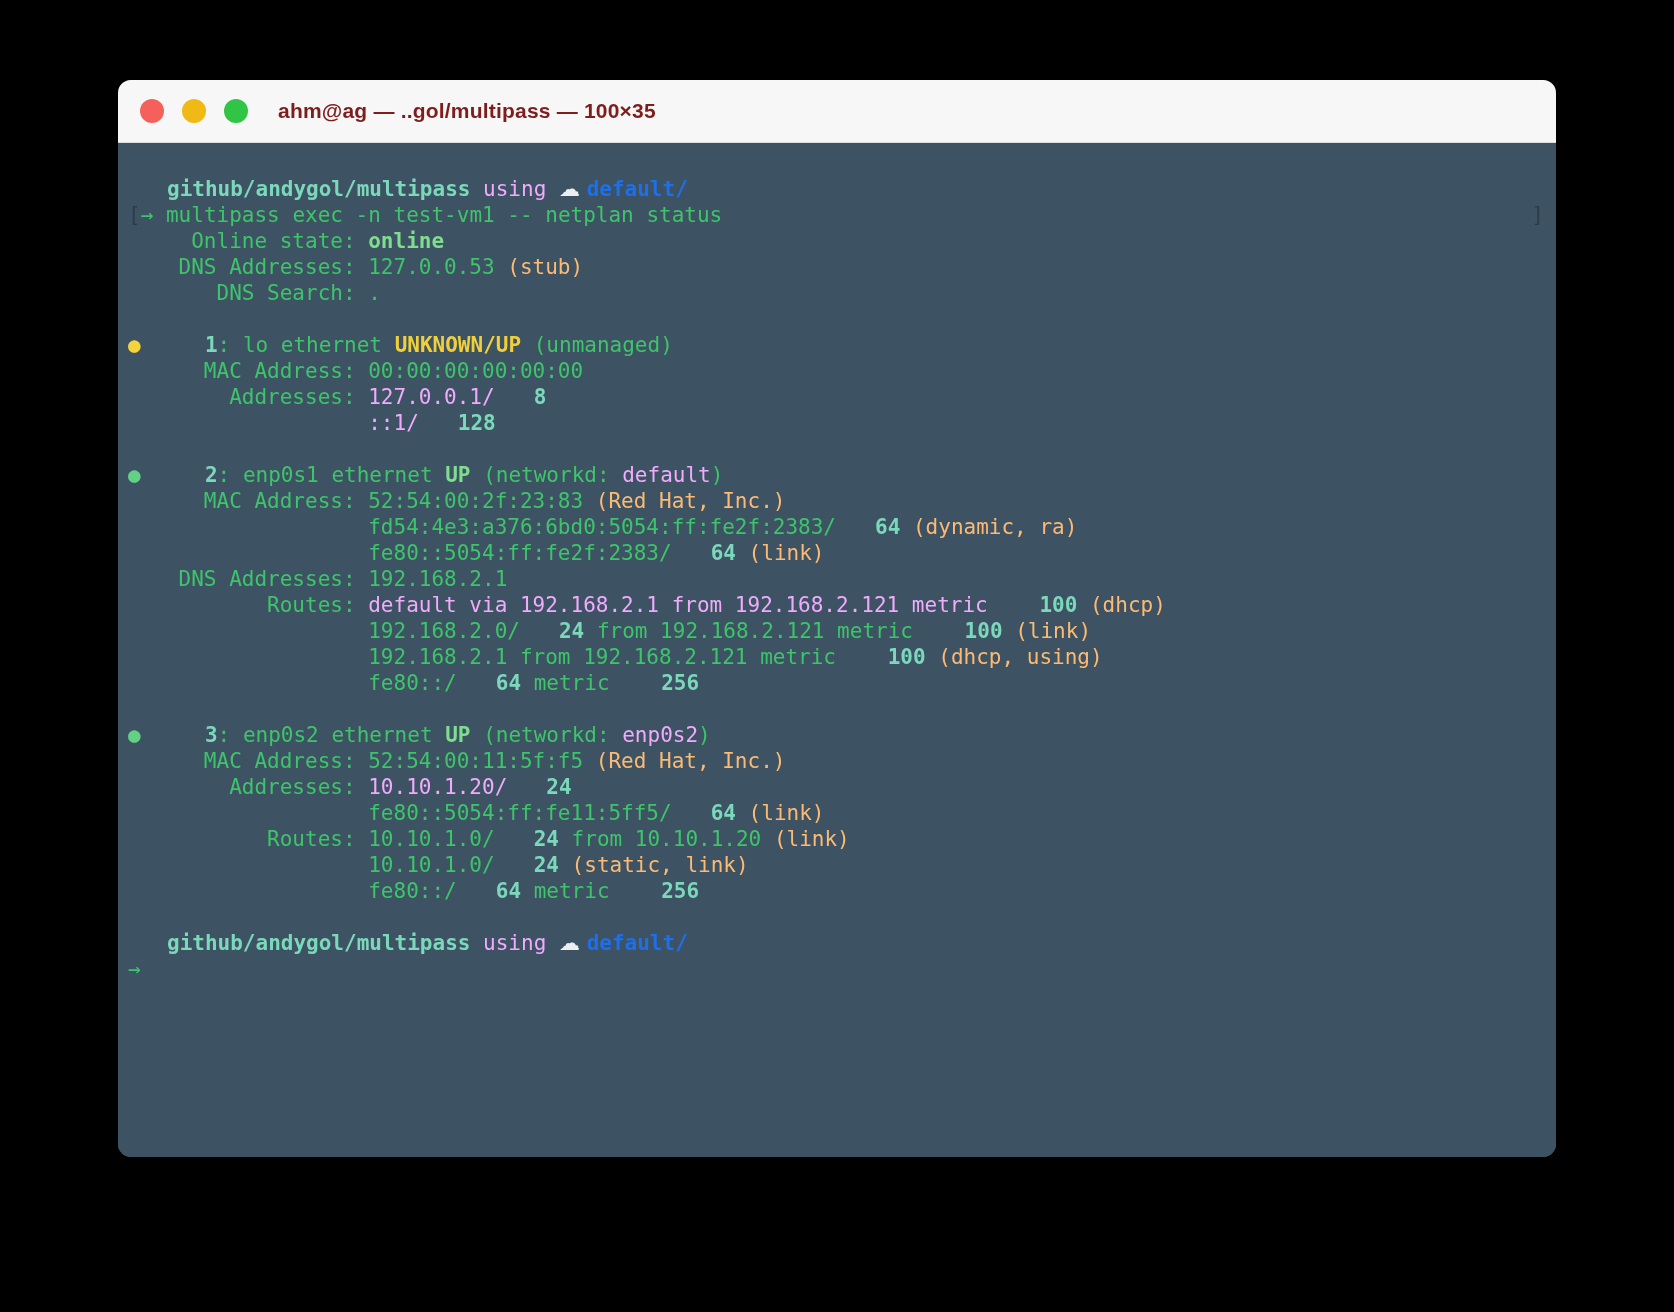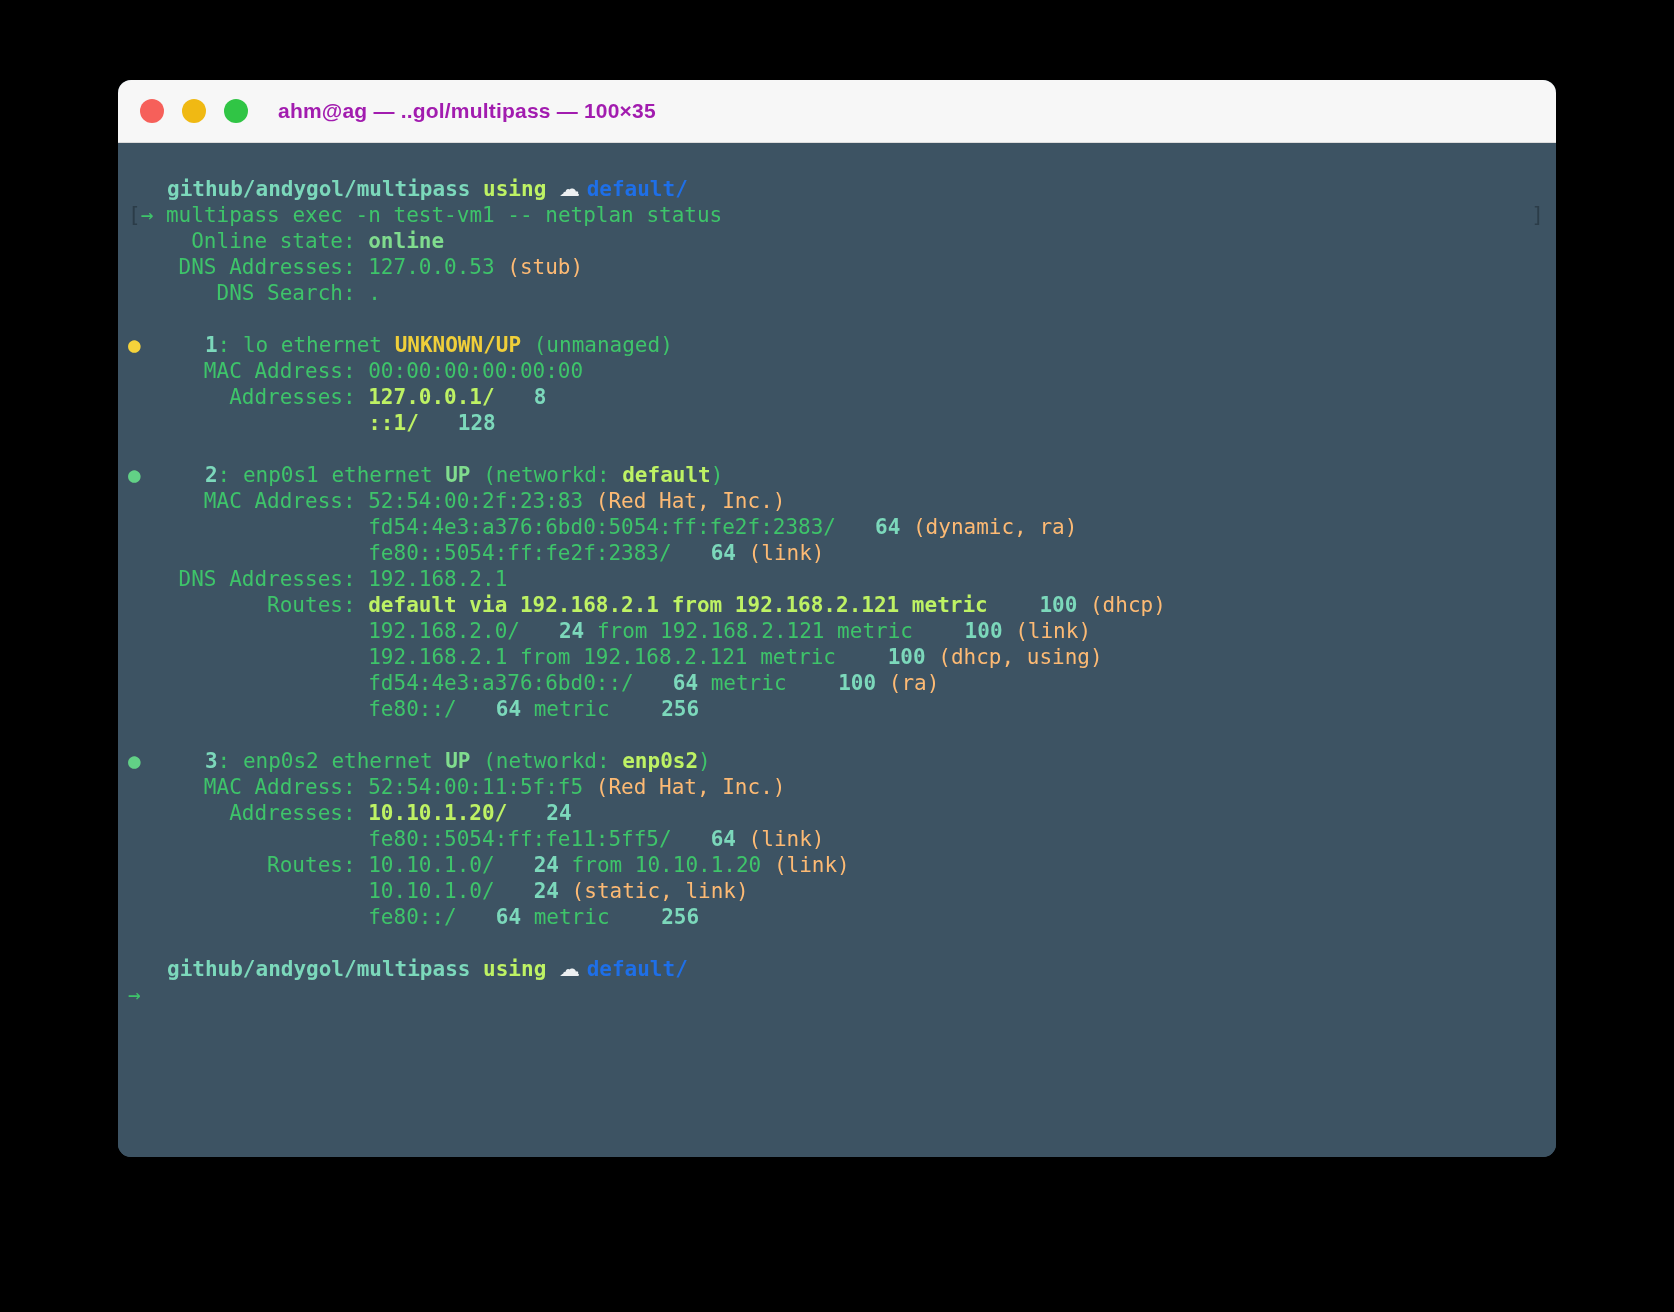--- a/index.html
+++ b/index.html
@@ -16,36 +16,36 @@
   .titlebar{
     height:62px;background:#f7f7f7;border-bottom:1px solid #dcdcdc;
     display:flex;align-items:center;flex-shrink:0;
   }
   .lights{display:flex;gap:18px;margin-left:22px;}
   .light{width:24px;height:24px;border-radius:50%;border:none;padding:0;cursor:default;}
   .light.red{background:#f6605a;}
   .light.yellow{background:#f0b913;}
   .light.green{background:#30c545;}
   .title{
-    margin-left:30px;font-size:21px;font-weight:bold;color:#a21caf;
+    margin-left:30px;font-size:21px;font-weight:bold;color:#7f1d1d;
     letter-spacing:.2px;white-space:nowrap;
   }
   .terminal{
     flex:1;background:#3d5363;padding:33px 12px 0 10px;
     font-family:"DejaVu Sans Mono","Liberation Mono",monospace;
     font-size:21px;line-height:26px;
   }
   .line{white-space:pre;height:26px;}
   .flexline{display:flex;}
   .pushright{margin-left:auto;}
   
   .g{color:#3ec46a;}                       
   .G{color:#80dc8e;font-weight:bold;}      
   .t{color:#7cd8bb;font-weight:bold;margin-left:39px;}      
-  .w{color:#bef264;font-weight:bold;text-align:center;}      
+  .w{color:#f0abfc;font-weight:normal;text-align:center;}      
   .d{color:#fdba74;}                       
   .b{color:#1e6fe8;font-weight:bold;margin-top:20px;}      
   .y{color:#f0cf3a;font-weight:bold;}      
   .k{color:#2b3c48;}                       
   .dy{color:#f5d33b;}                      
   .dg{color:#62d186;}                      
   .cloud{color:#eceff1;font-family:"DejaVu Sans",sans-serif;}
 </style>
 </head>
 <body>
@@ -73,21 +73,20 @@
         <div class="line"><span class="g">                   </span><span class="w">::1/</span><span class="t">128</span></div>
         <div class="line">&nbsp;</div>
         <div class="line"><span class="dg">●</span><span class="g">  </span><span class="t">2</span><span class="g">: enp0s1 ethernet </span><span class="G">UP</span><span class="g"> (networkd: </span><span class="w">default</span><span class="g">)</span></div>
         <div class="line"><span class="g">      MAC Address: 52:54:00:2f:23:83 </span><span class="d">(Red Hat, Inc.)</span></div>
         <div class="line"><span class="g">                   fd54:4e3:a376:6bd0:5054:ff:fe2f:2383/</span><span class="t">64</span><span class="d"> (dynamic, ra)</span></div>
         <div class="line"><span class="g">                   fe80::5054:ff:fe2f:2383/</span><span class="t">64</span><span class="d"> (link)</span></div>
         <div class="line"><span class="g">    DNS Addresses: 192.168.2.1</span></div>
         <div class="line"><span class="g">           Routes: </span><span class="w">default via 192.168.2.1 from 192.168.2.121 metric </span><span class="t">100</span><span class="d"> (dhcp)</span></div>
         <div class="line"><span class="g">                   192.168.2.0/</span><span class="t">24</span><span class="g"> from 192.168.2.121 metric </span><span class="t">100</span><span class="d"> (link)</span></div>
         <div class="line"><span class="g">                   192.168.2.1 from 192.168.2.121 metric </span><span class="t">100</span><span class="d"> (dhcp, using)</span></div>
-        <div class="line"><span class="g">                   fd54:4e3:a376:6bd0::/</span><span class="t">64</span><span class="g"> metric </span><span class="t">100</span><span class="d"> (ra)</span></div>
         <div class="line"><span class="g">                   fe80::/</span><span class="t">64</span><span class="g"> metric </span><span class="t">256</span></div>
         <div class="line">&nbsp;</div>
         <div class="line"><span class="dg">●</span><span class="g">  </span><span class="t">3</span><span class="g">: enp0s2 ethernet </span><span class="G">UP</span><span class="g"> (networkd: </span><span class="w">enp0s2</span><span class="g">)</span></div>
         <div class="line"><span class="g">      MAC Address: 52:54:00:11:5f:f5 </span><span class="d">(Red Hat, Inc.)</span></div>
         <div class="line"><span class="g">        Addresses: </span><span class="w">10.10.1.20/</span><span class="t">24</span></div>
         <div class="line"><span class="g">                   fe80::5054:ff:fe11:5ff5/</span><span class="t">64</span><span class="d"> (link)</span></div>
         <div class="line"><span class="g">           Routes: 10.10.1.0/</span><span class="t">24</span><span class="g"> from 10.10.1.20 </span><span class="d">(link)</span></div>
         <div class="line"><span class="g">                   10.10.1.0/</span><span class="t">24</span><span class="d"> (static, link)</span></div>
         <div class="line"><span class="g">                   fe80::/</span><span class="t">64</span><span class="g"> metric </span><span class="t">256</span></div>
         <div class="line">&nbsp;</div>

